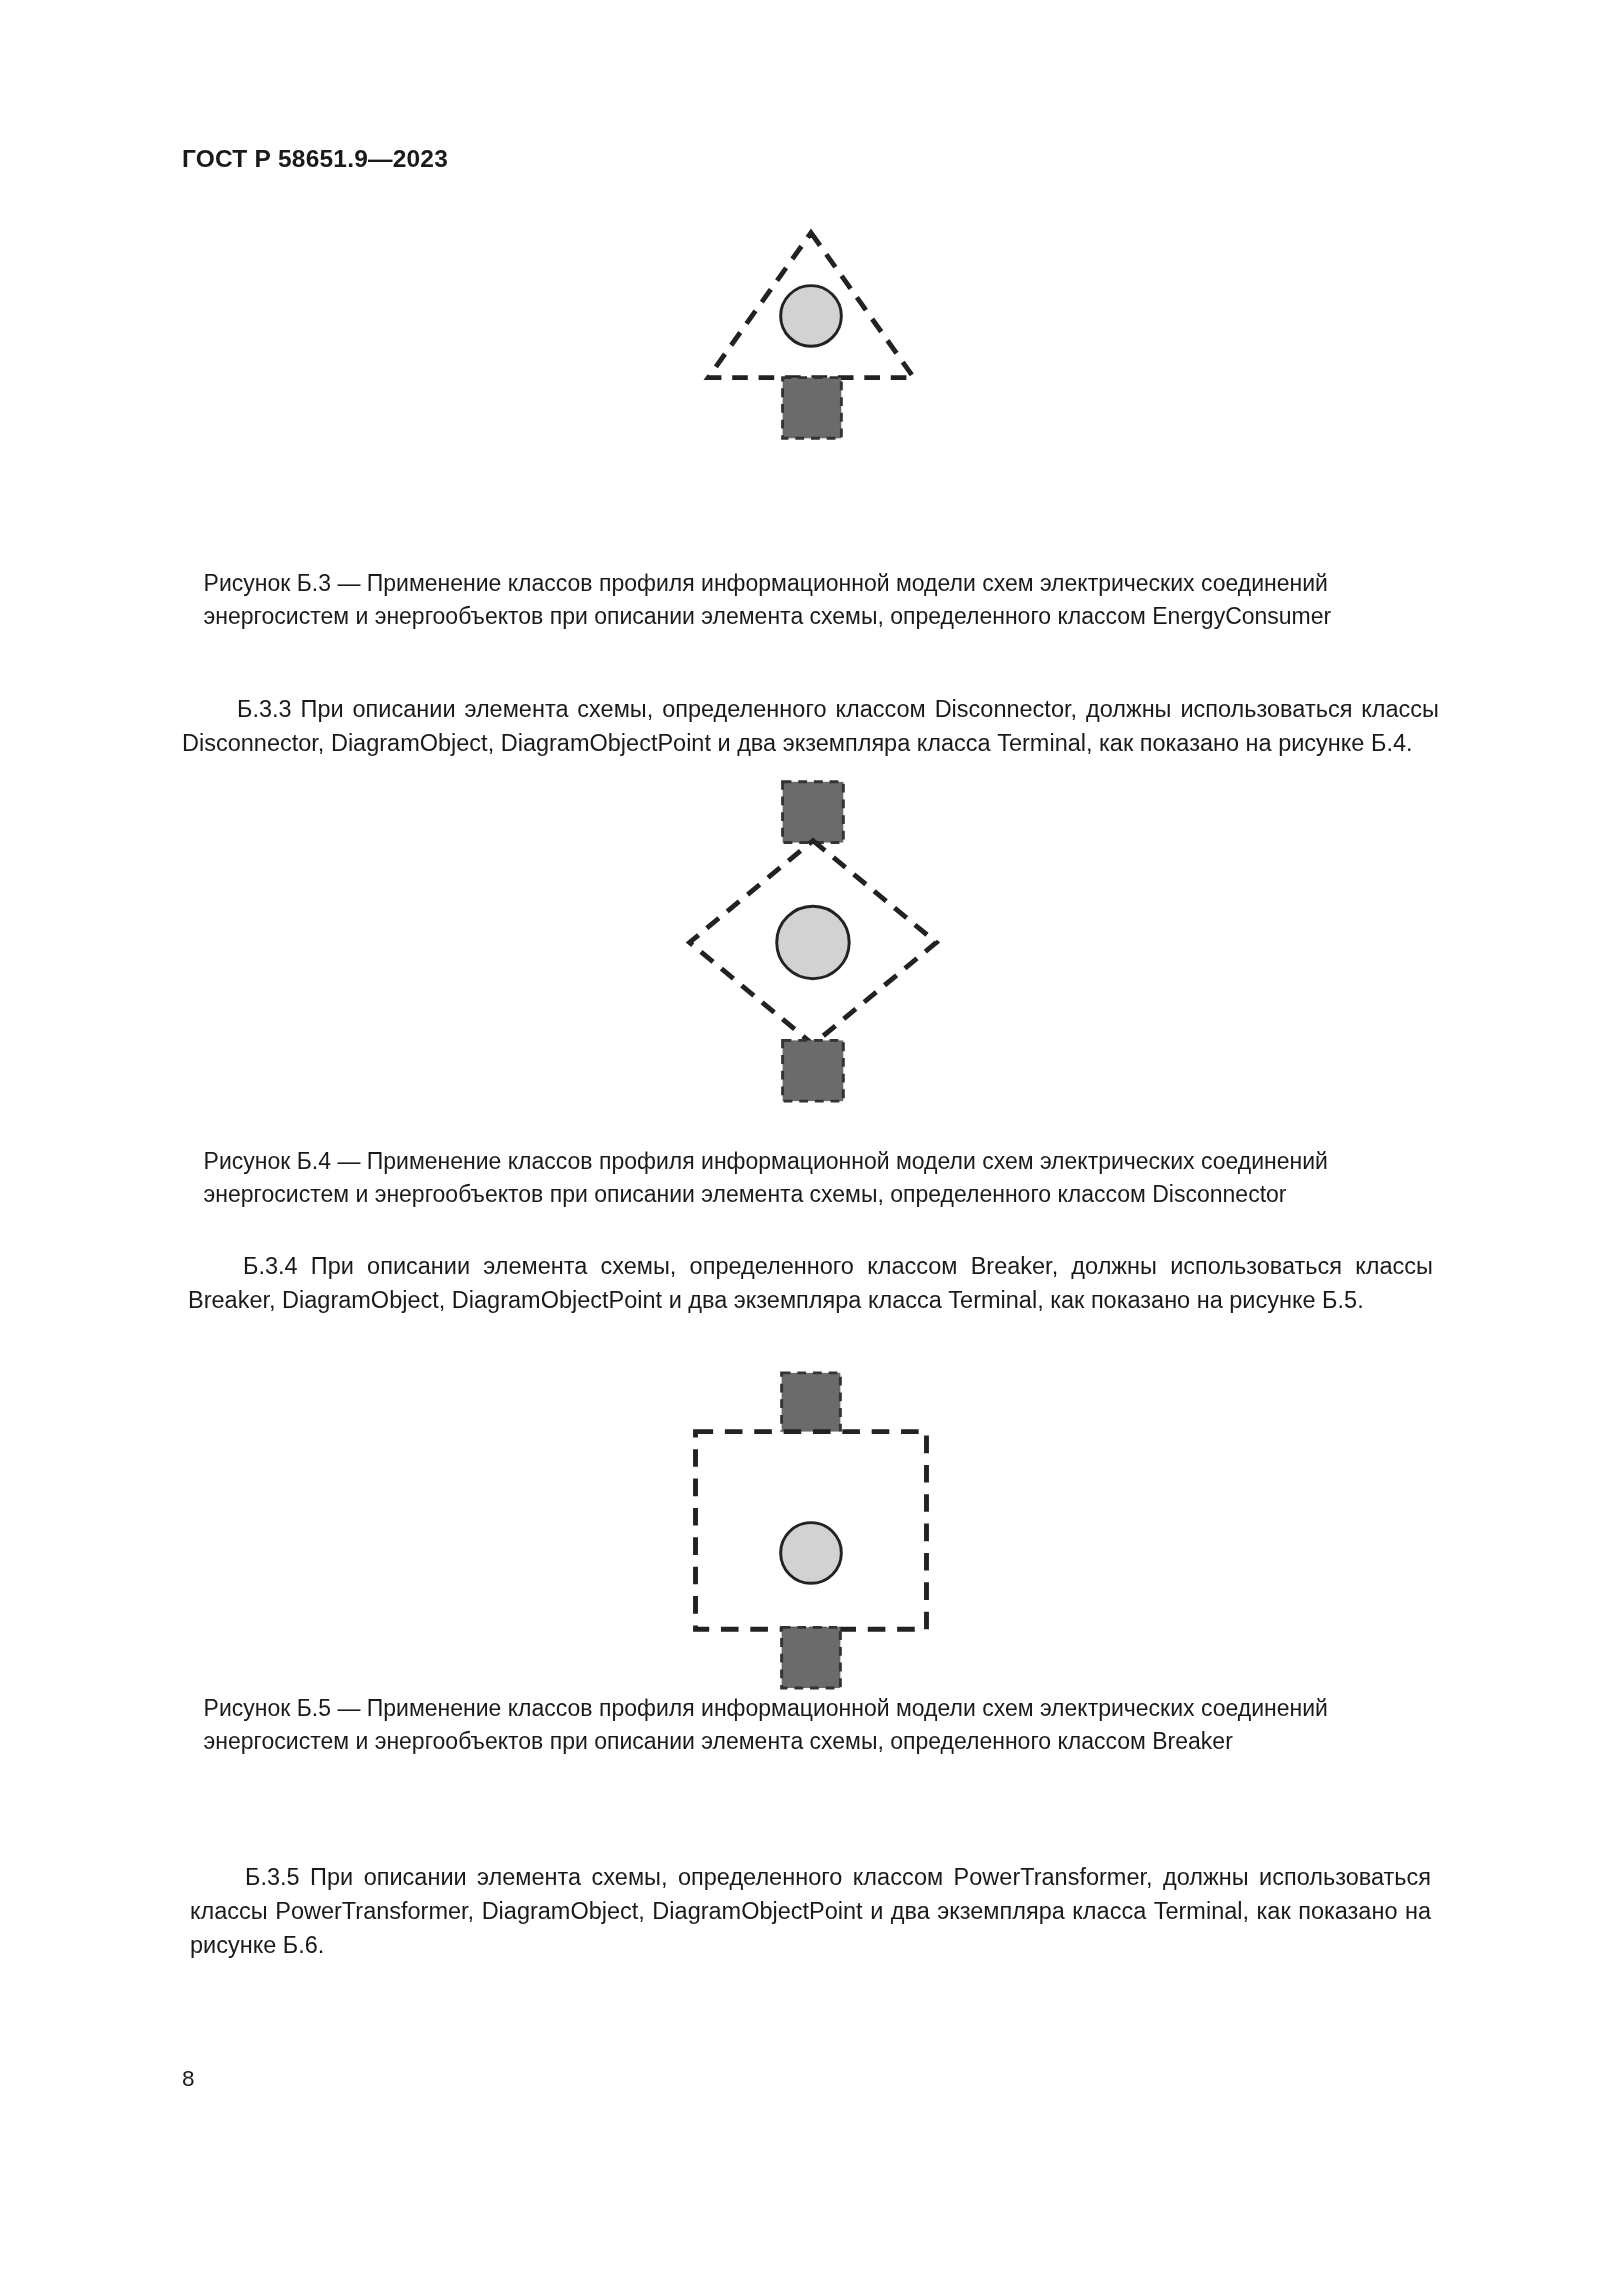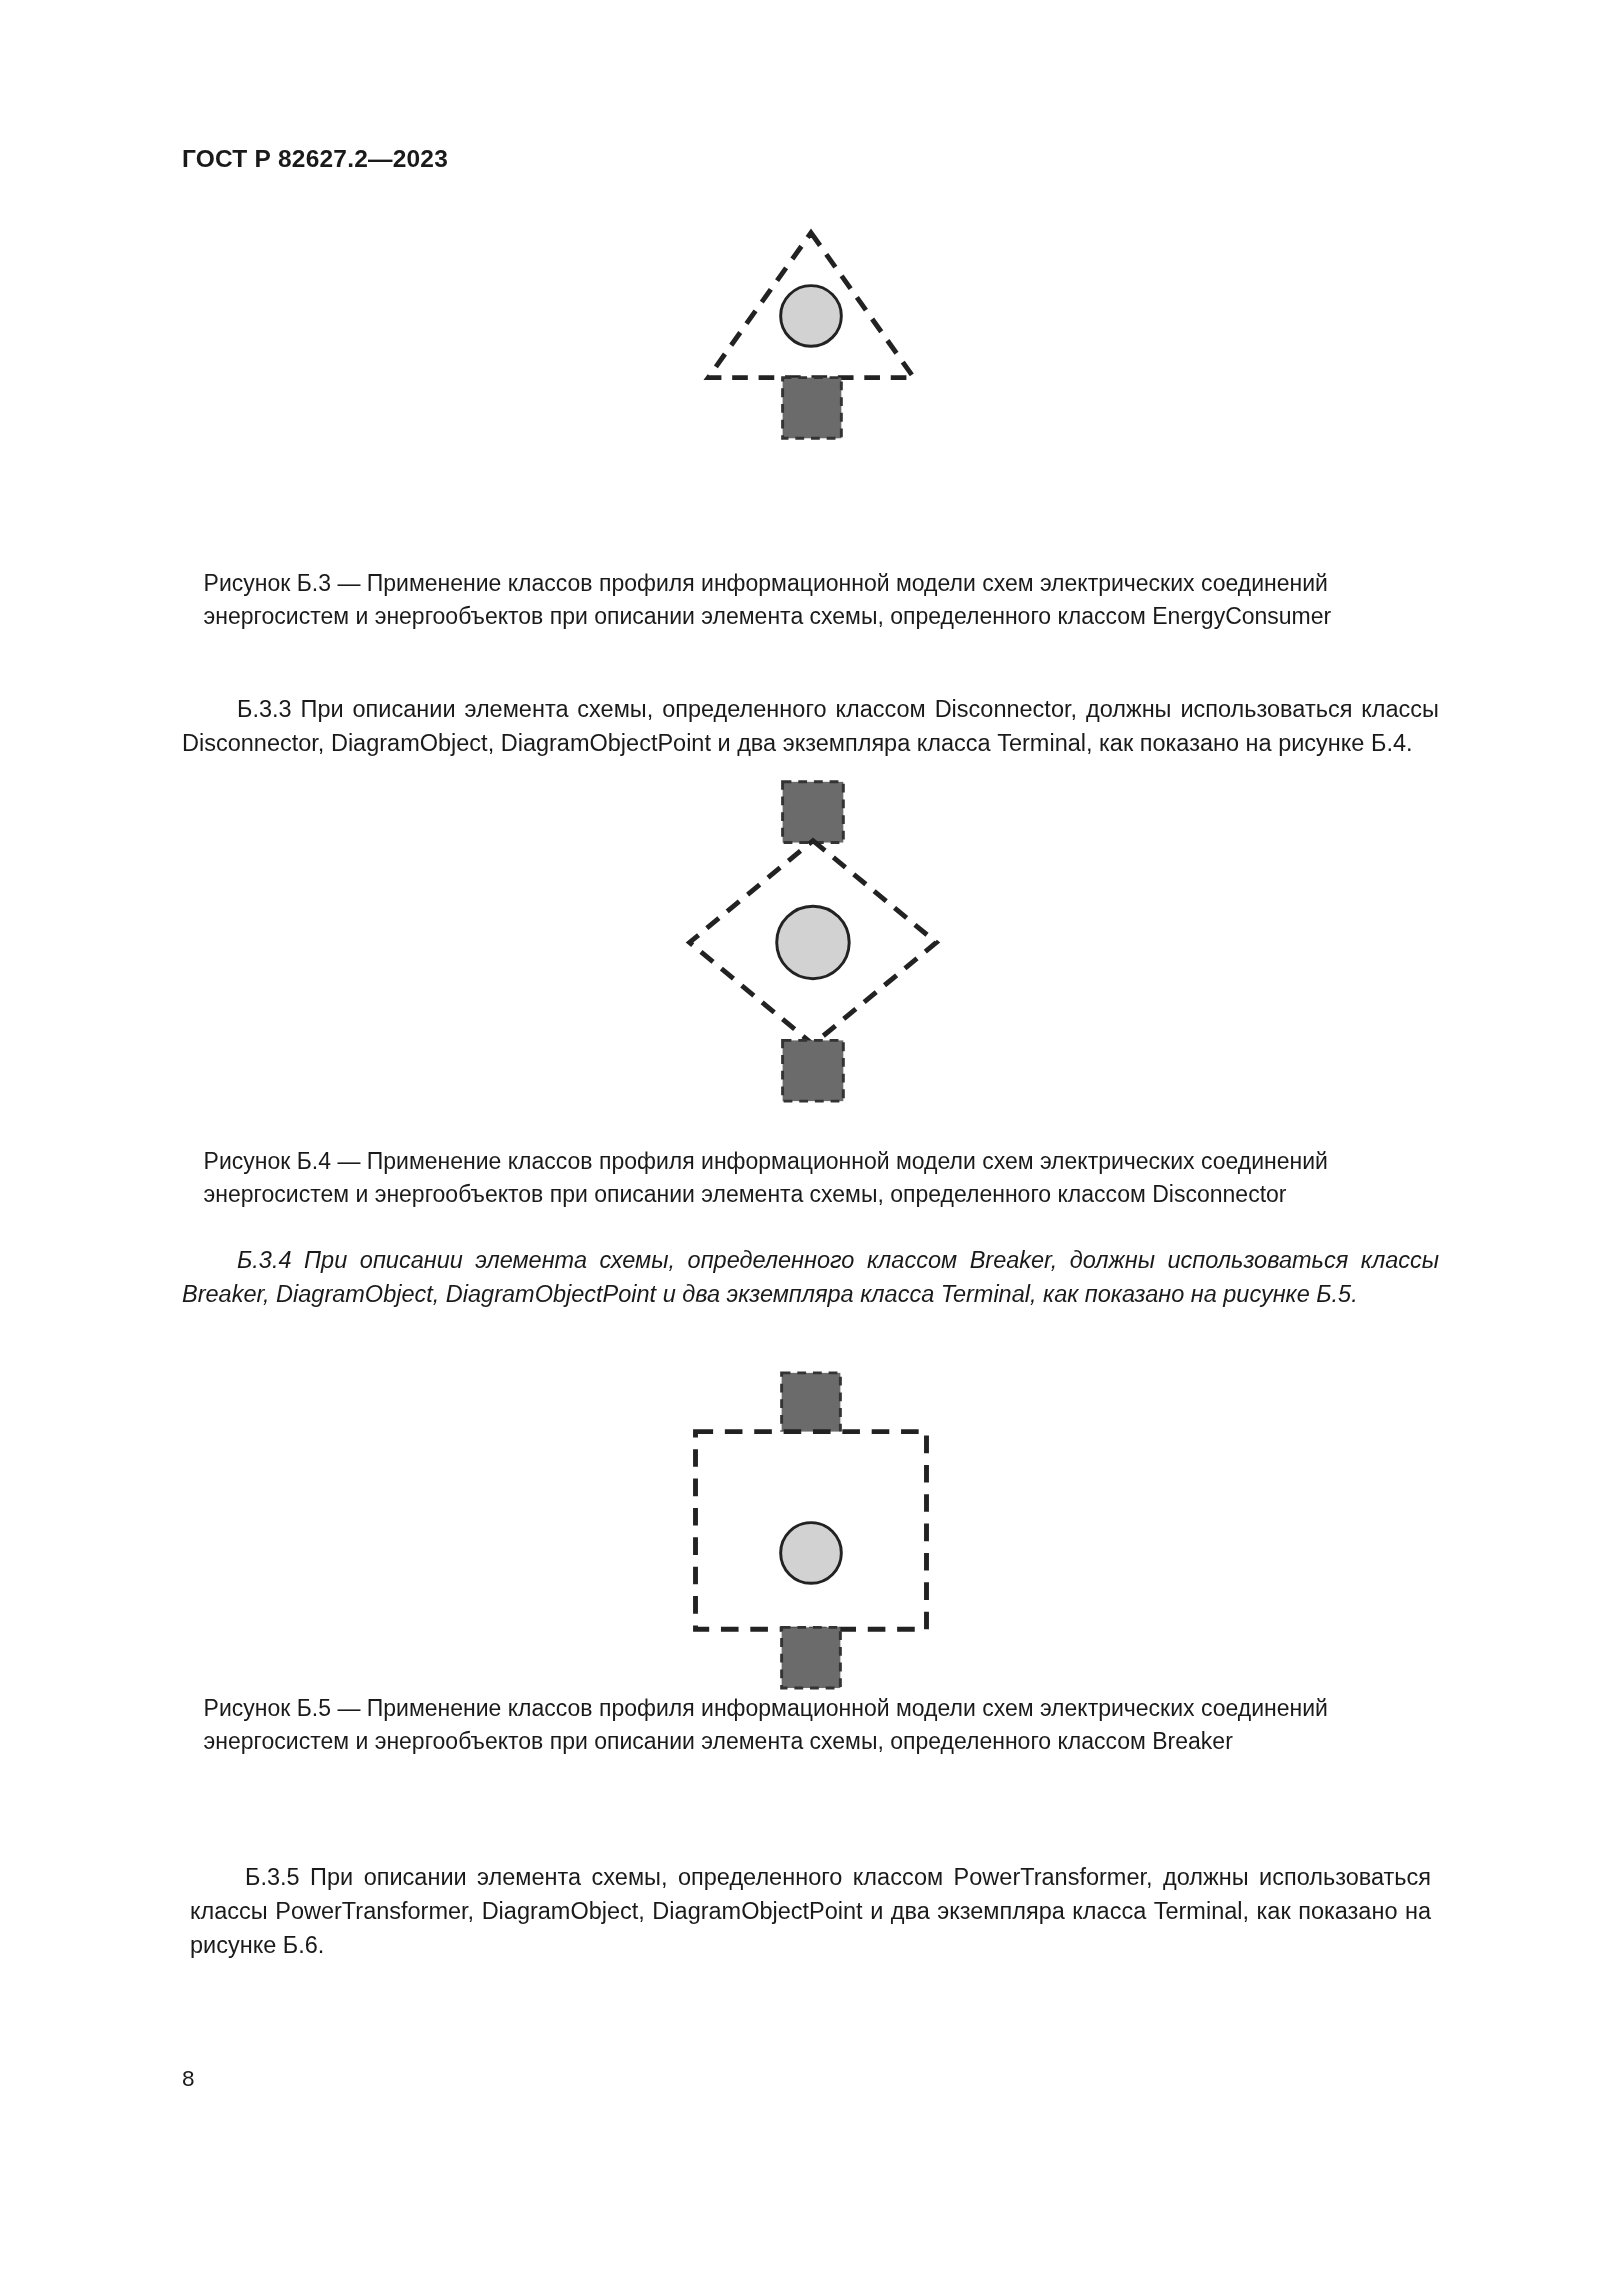--- a/index.html
+++ b/index.html
@@ -63,21 +63,21 @@
     left: 182px;
     top: 2066px;
     font-size: 22.5px;
   }
 </style>
 </head>
 <body>
 
 <div class="page">
 
-  <div class="header">ГОСТ Р 82627.2—2023</div>
+  <div class="header">ГОСТ Р 58651.9—2023</div>
 
   <div class="figure" style="top:221px;">
     <svg width="314" height="323" viewBox="0 0 320 330">
 
       <polygon points="160,12 265,160 55,160" fill="#ffffff" stroke="#222222" stroke-width="5" stroke-dasharray="16,11"></polygon>
 
       <rect x="131" y="160" width="60" height="62" fill="#6b6b6b" stroke="#333333" stroke-width="3" stroke-dasharray="9,7"></rect>
 
       <circle cx="160" cy="97" r="31" fill="#d2d2d2" stroke="#222222" stroke-width="3"></circle>
     </svg>
@@ -104,21 +104,21 @@
       <circle cx="162" cy="172" r="37" fill="#d2d2d2" stroke="#222222" stroke-width="3"></circle>
     </svg>
   </div>
 
   <div class="content" style="top:1145px;">
     <div class="caption">Рисунок Б.4 — Применение классов профиля информационной модели схем электрических соединений</div>
     <div class="caption">энергосистем и энергообъектов при описании элемента схемы, определенного классом Disconnector</div>
   </div>
 
   <div class="content" style="top:1243px;">
-    <p class="para" style="margin:0;font-style:italic;">Б.3.4  При описании элемента схемы, определенного классом Breaker, должны использоваться классы Breaker, DiagramObject, DiagramObjectPoint и два экземпляра класса Terminal, как показано на рисунке Б.5.</p>
+    <p class="para" style="margin:6px;">Б.3.4  При описании элемента схемы, определенного классом Breaker, должны использоваться классы Breaker, DiagramObject, DiagramObjectPoint и два экземпляра класса Terminal, как показано на рисунке Б.5.</p>
   </div>
 
   <div class="figure" style="top:1367px;">
     <svg width="314" height="323" viewBox="0 0 320 330">
 
       <rect x="130" y="6" width="60" height="62" fill="#6b6b6b" stroke="#333333" stroke-width="3" stroke-dasharray="9,7"></rect>
 
       <rect x="42" y="66" width="236" height="202" fill="#ffffff" stroke="#222222" stroke-width="5" stroke-dasharray="18,12"></rect>
 
       <rect x="130" y="266" width="60" height="62" fill="#6b6b6b" stroke="#333333" stroke-width="3" stroke-dasharray="9,7"></rect>

